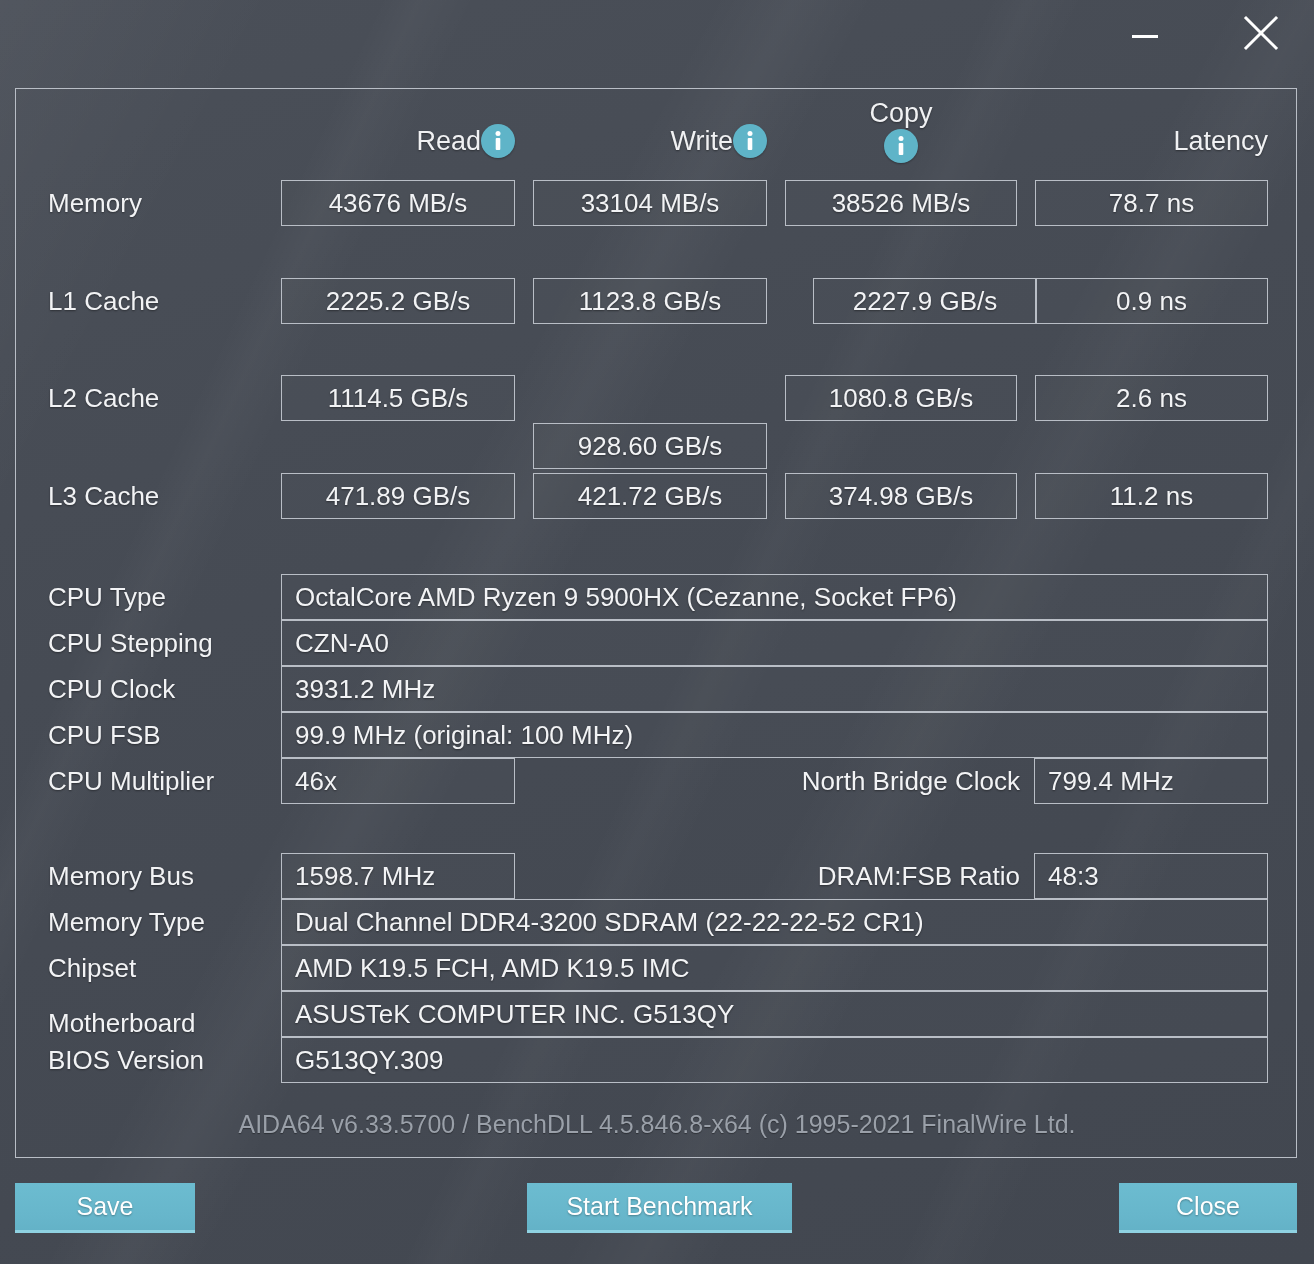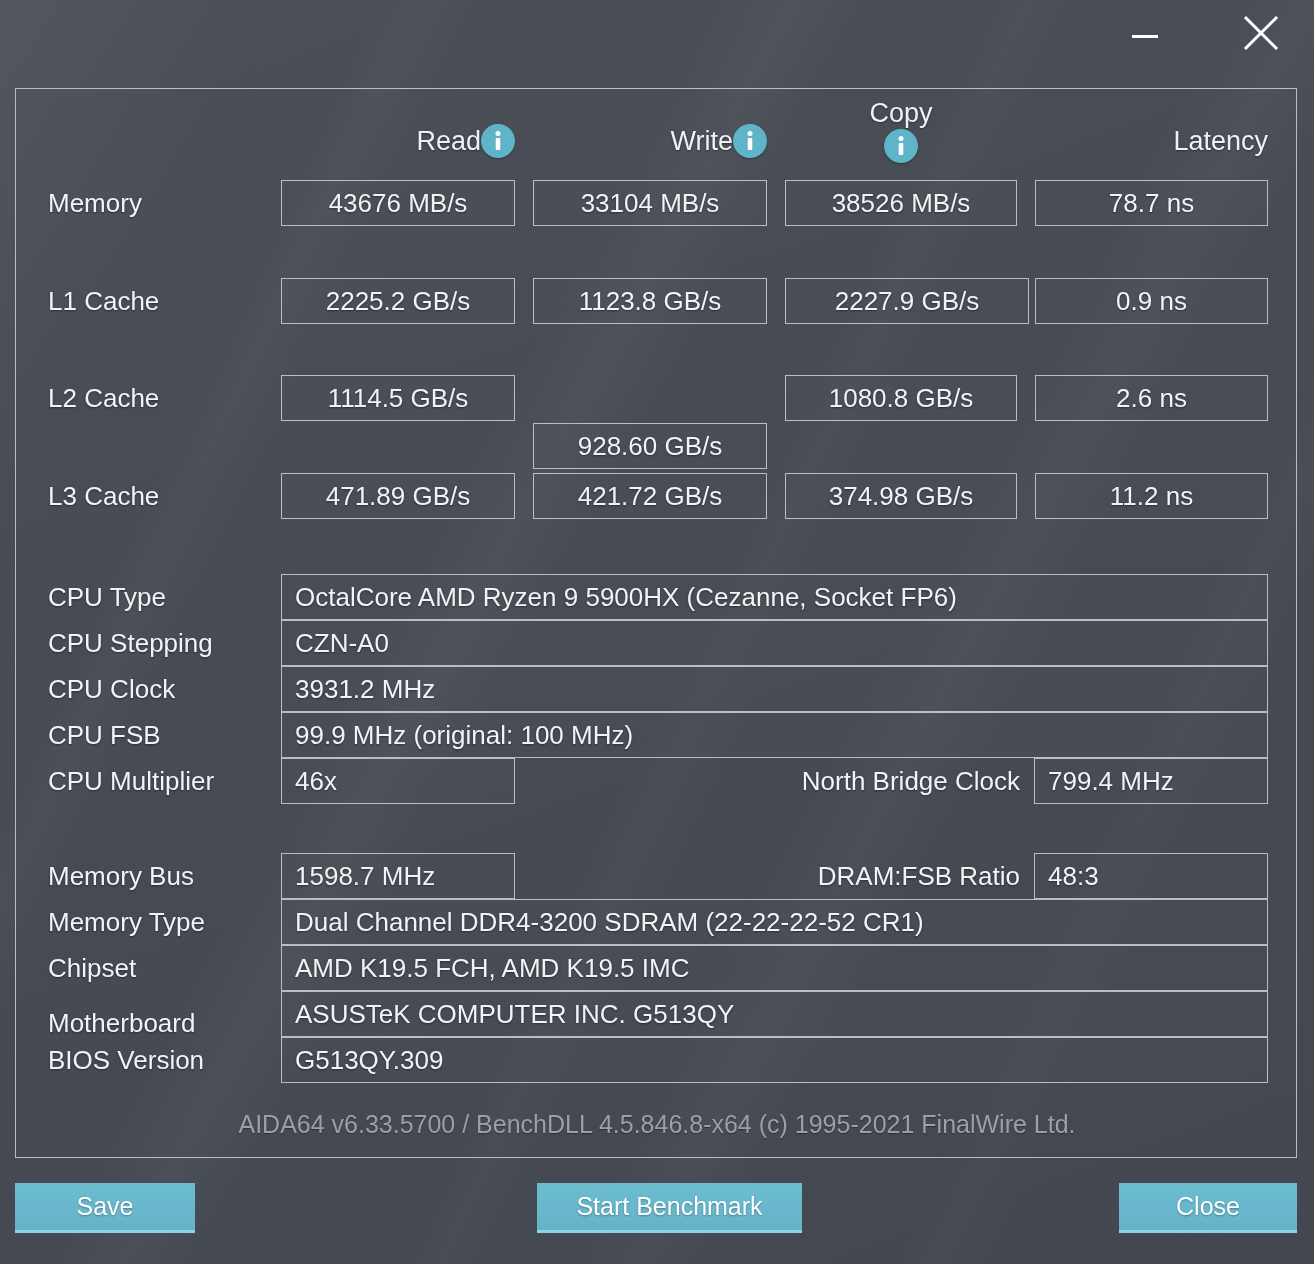--- a/index.html
+++ b/index.html
@@ -178,21 +178,21 @@
     font-size: 25px;
     display: flex;
     align-items: center;
     justify-content: center;
     cursor: pointer;
     text-shadow: 0 1px 2px rgba(0,0,0,0.3);
     z-index: 6;
     padding: 0;
   }
   .btn-save { left: 15px; top: 1183px; width: 180px; }
-  .btn-start { left: 527px; top: 1183px; width: 265px; margin-left: 10px; }
+  .btn-start { left: 527px; top: 1183px; width: 265px; }
   .btn-close { left: 1119px; top: 1183px; width: 178px; }
 </style>
 </head>
 <body>
 
 <div class="window">
 
   <div class="titlebar">
 
     <div class="win-btn min">
@@ -261,21 +261,21 @@
     <span class="val">78.7 ns</span>
   </div>
 
   <div class="row-label bench-label" style="top:278px;">L1 Cache</div>
   <div class="vbox center" style="left:281px;top:278px;width:234px;">
     <span class="val">2225.2 GB/s</span>
   </div>
   <div class="vbox center" style="left:533px;top:278px;width:234px;">
     <span class="val">1123.8 GB/s</span>
   </div>
-  <div class="vbox center" style="left:785px;top:278px;width:244px;">
+  <div class="vbox center" style="left:813px;top:278px;width:224px;">
     <span class="val">2227.9 GB/s</span>
   </div>
   <div class="vbox center" style="left:1035px;top:278px;width:233px;">
     <span class="val">0.9 ns</span>
   </div>
 
   <div class="row-label bench-label" style="top:375px;">L2 Cache</div>
   <div class="vbox center" style="left:281px;top:375px;width:234px;">
     <span class="val">1114.5 GB/s</span>
   </div>

